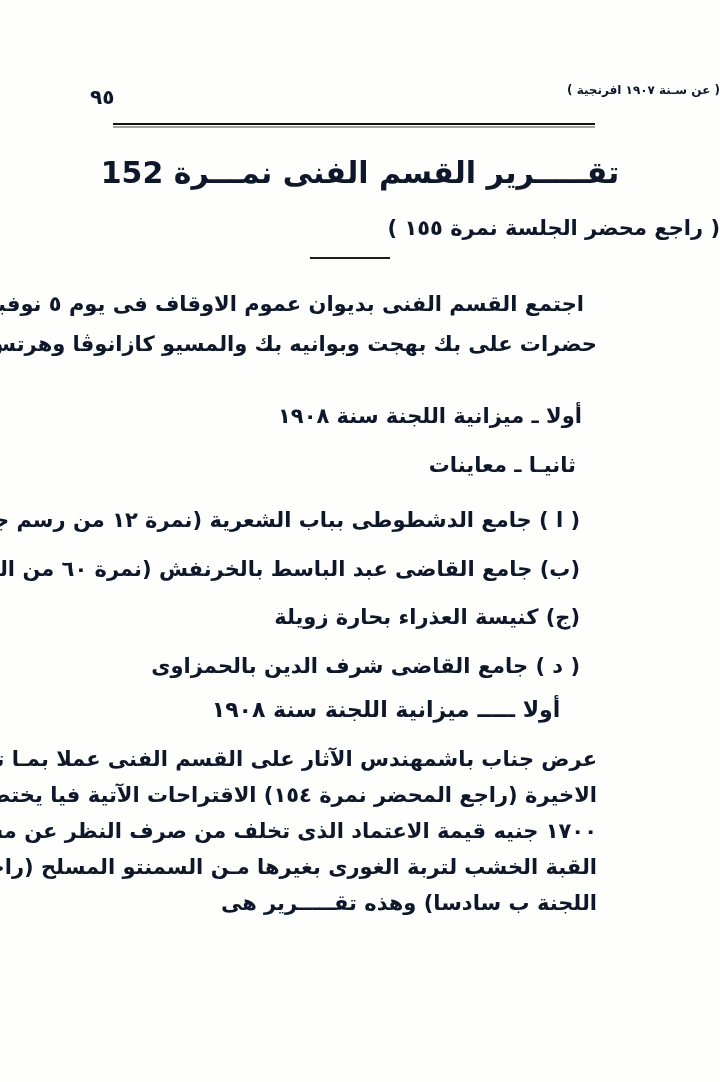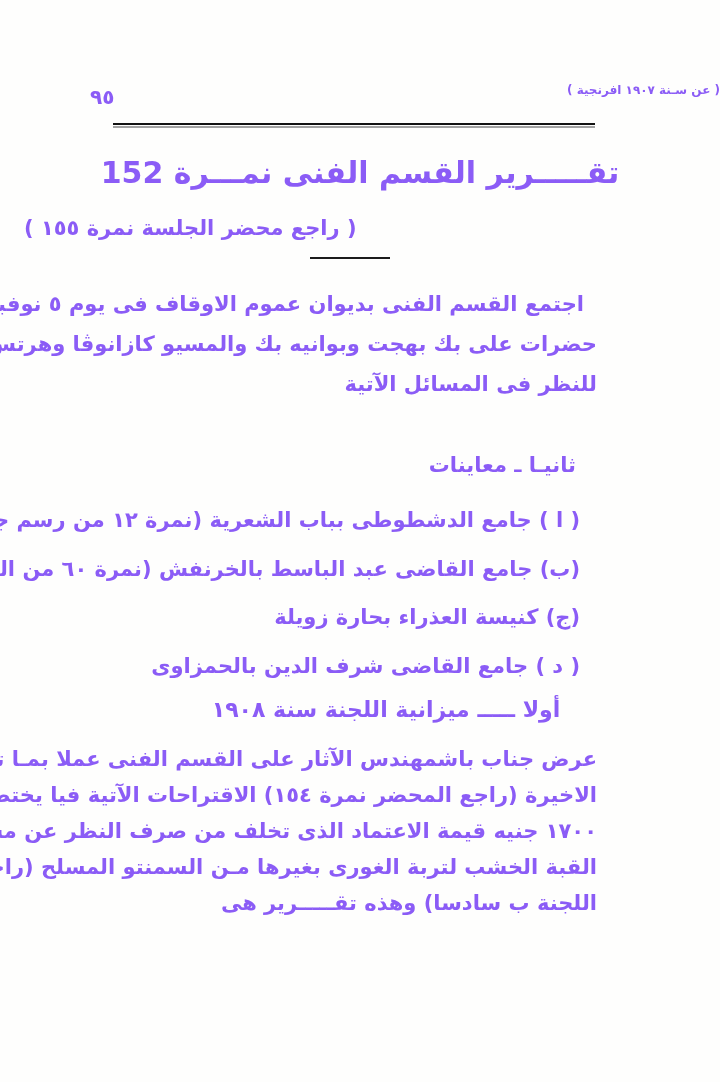--- a/index.html
+++ b/index.html
@@ -6,21 +6,21 @@
     margin: 0;
     padding: 0;
     background: #e8e8e8;
   }
   .page {
     position: relative;
     width: 720px;
     height: 1082px;
     margin: 0 auto;
     background: #fefefd;
-    color: #8b5cf6;
+    color: #0f172a;
     font-family: "DejaVu Sans", sans-serif;
     font-weight: 700;
     direction: rtl;
     overflow: hidden;
   }
   .abs { position: absolute; }
   .nowrap { white-space: nowrap; }
 
   .page-number {
     left: 90px;
@@ -50,21 +50,21 @@
     right: 0;
     top: 155px;
     text-align: center;
     font-size: 30px;
   }
   .report-subtitle {
     left: 0;
     right: 0;
     margin-left: 24px;
     top: 216px;
-    text-align: left;
+    text-align: right;
     font-size: 21px;
   }
   .title-divider {
     left: 310px;
     top: 257px;
     width: 80px;
     height: 2px;
     background: #1c1c1c;
   }
 
@@ -115,23 +115,23 @@
 
   <div class="abs report-title nowrap">تقـــــرير القسم الفنى نمـــرة 152</div>
 
   <div class="abs report-subtitle nowrap">( راجع محضر الجلسة نمرة ١٥٥ )</div>
 
   <div class="abs title-divider"></div>
 
   <div class="abs para intro-paragraph">
     <div class="text-line indent">اجتمع القسم الفنى بديوان عموم الاوقاف فى يوم ٥ نوفبر سنة ١٩٠٧ بحضور</div>
     <div class="text-line">حضرات على بك بهجت وبوانيه بك والمسيو كازانوڤا وهرتس بك وزرب بك</div>
-    <div class="text-line">للنظر فى المسائل الآتية</div>
   </div>
 
+  <div class="abs agenda-first nowrap">أولا ـ ميزانية اللجنة سنة ١٩٠٨</div>
 
   <div class="abs agenda-second nowrap">ثانيـا ـ معاينات</div>
 
   <div class="abs inspection-list">
     <div class="list-item">( ا ) جامع الدشطوطى بباب الشعرية (نمرة ١٢ من رسم جران بك)</div>
     <div class="list-item">(ب) جامع القاضى عبد الباسط بالخرنفش (نمرة ٦٠ من الرسم)</div>
     <div class="list-item">(ج) كنيسة العذراء بحارة زويلة</div>
     <div class="list-item">( د ) جامع القاضى شرف الدين بالحمزاوى</div>
   </div>
 

